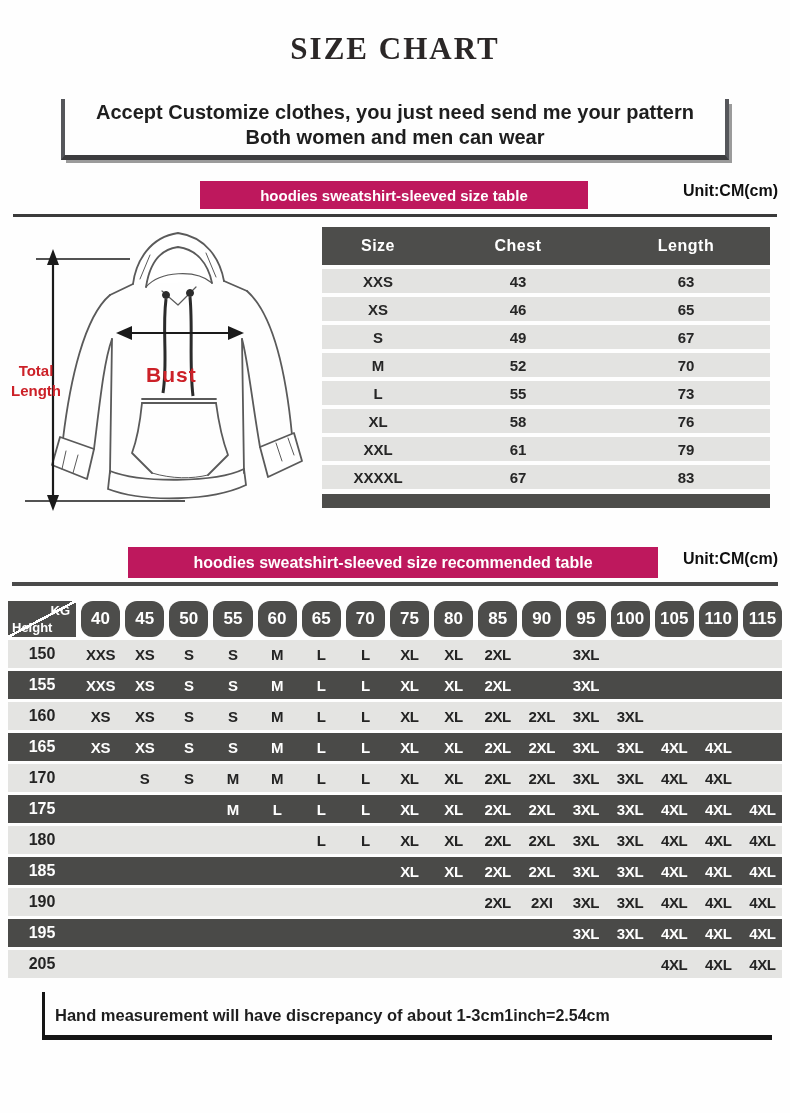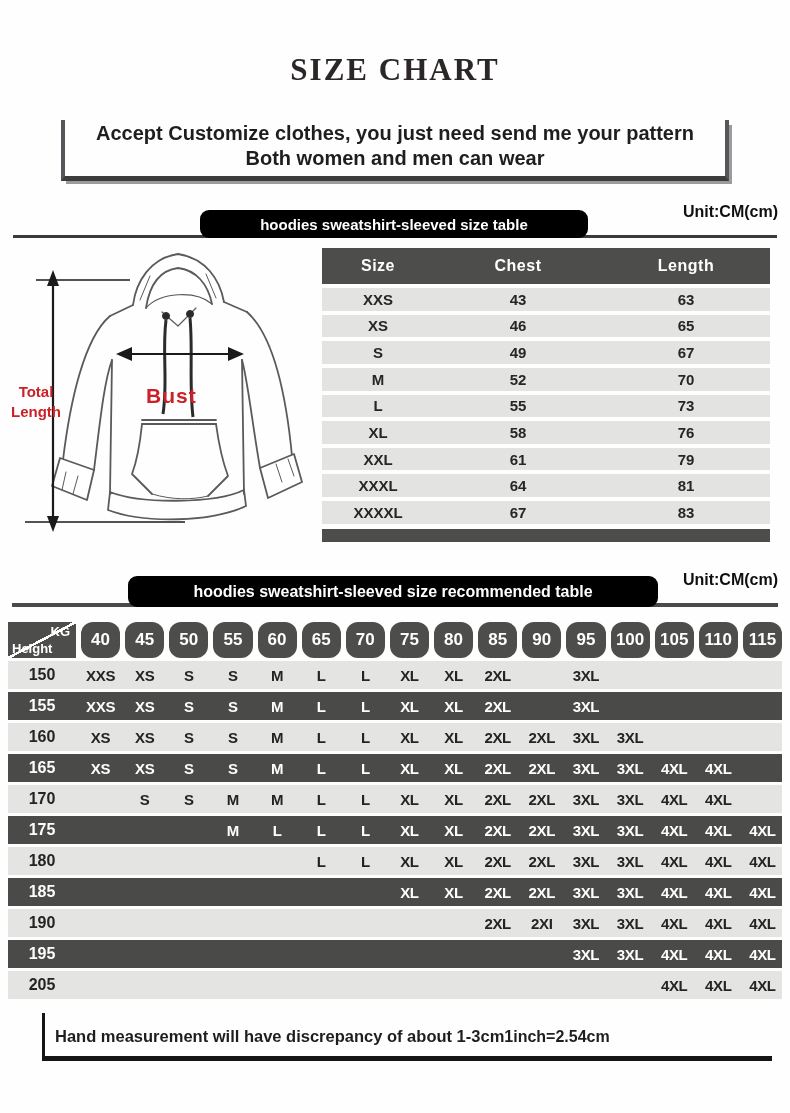--- a/index.html
+++ b/index.html
@@ -5,42 +5,42 @@
   * { box-sizing: border-box; }
   html,body { margin:0; padding:0; background:#ffffff; }
   .page {
     position:relative; width:790px; height:1113px; margin:0 auto;
     background:#fefefe; overflow:hidden;
     font-family:"Liberation Sans", sans-serif; color:#222;
   }
 
   
   .title {
-    margin:12px; padding-top:40px; text-align:center;
+    margin:0; padding-top:31px; text-align:center;
     font-family:"Liberation Serif", serif; font-weight:700;
     font-size:31px; letter-spacing:2px; color:#2b2727;
   }
 
   
   .banner {
     width:668px; margin:32px auto 0; padding:1px 4px 5px;
     border-left:4px solid #55565a; border-right:4px solid #55565a;
     border-bottom:5px solid #3c3c3e;
     box-shadow:4px 4px 0 -1px #9b9b9b;
     text-align:center; font-weight:700; font-size:20px; line-height:25px; color:#1e1e1e;
   }
 
   
   .bar-row { position:relative; height:28px; }
   .bar-row.first { margin-top:17px; }
   .bar-row.second { margin-top:22px; height:31px; }
   .gray-bar {
-    position:absolute; top:12px; height:100%;
-    background:#000000; color:#fff; font-weight:700;
-    display:flex; align-items:center; justify-content:center;border-radius:9px;
+    position:absolute; top:4px; height:100%;
+    background:#be185d; color:#fff; font-weight:700;
+    display:flex; align-items:center; justify-content:center;
   }
   #bar1 { left:200px; width:388px; font-size:15px; }
   #bar2 { left:128px; width:530px; font-size:16px; }
   .unit {
     position:absolute; top:0; height:100%; right:12px;
     display:flex; align-items:center;
     font-weight:700; font-size:16px; color:#0f0f0f;
   }
   .rule1 { height:3px; background:#3b3b3b; margin:9px 13px 0; }
   .rule2 { height:4px; background:#4a4a4a; margin:8px 12px 0; }
@@ -213,25 +213,20 @@
           <div>58</div>
           <div>76</div>
         </div>
 
         <div class="st-row">
           <div>XXL</div>
           <div>61</div>
           <div>79</div>
         </div>
 
-        <div class="st-row">
-          <div>XXXL</div>
-          <div>64</div>
-          <div>81</div>
-        </div>
 
         <div class="st-row">
           <div>XXXXL</div>
           <div>67</div>
           <div>83</div>
         </div>
 
       <div class="st-foot"></div>
     </div>
   </div>

